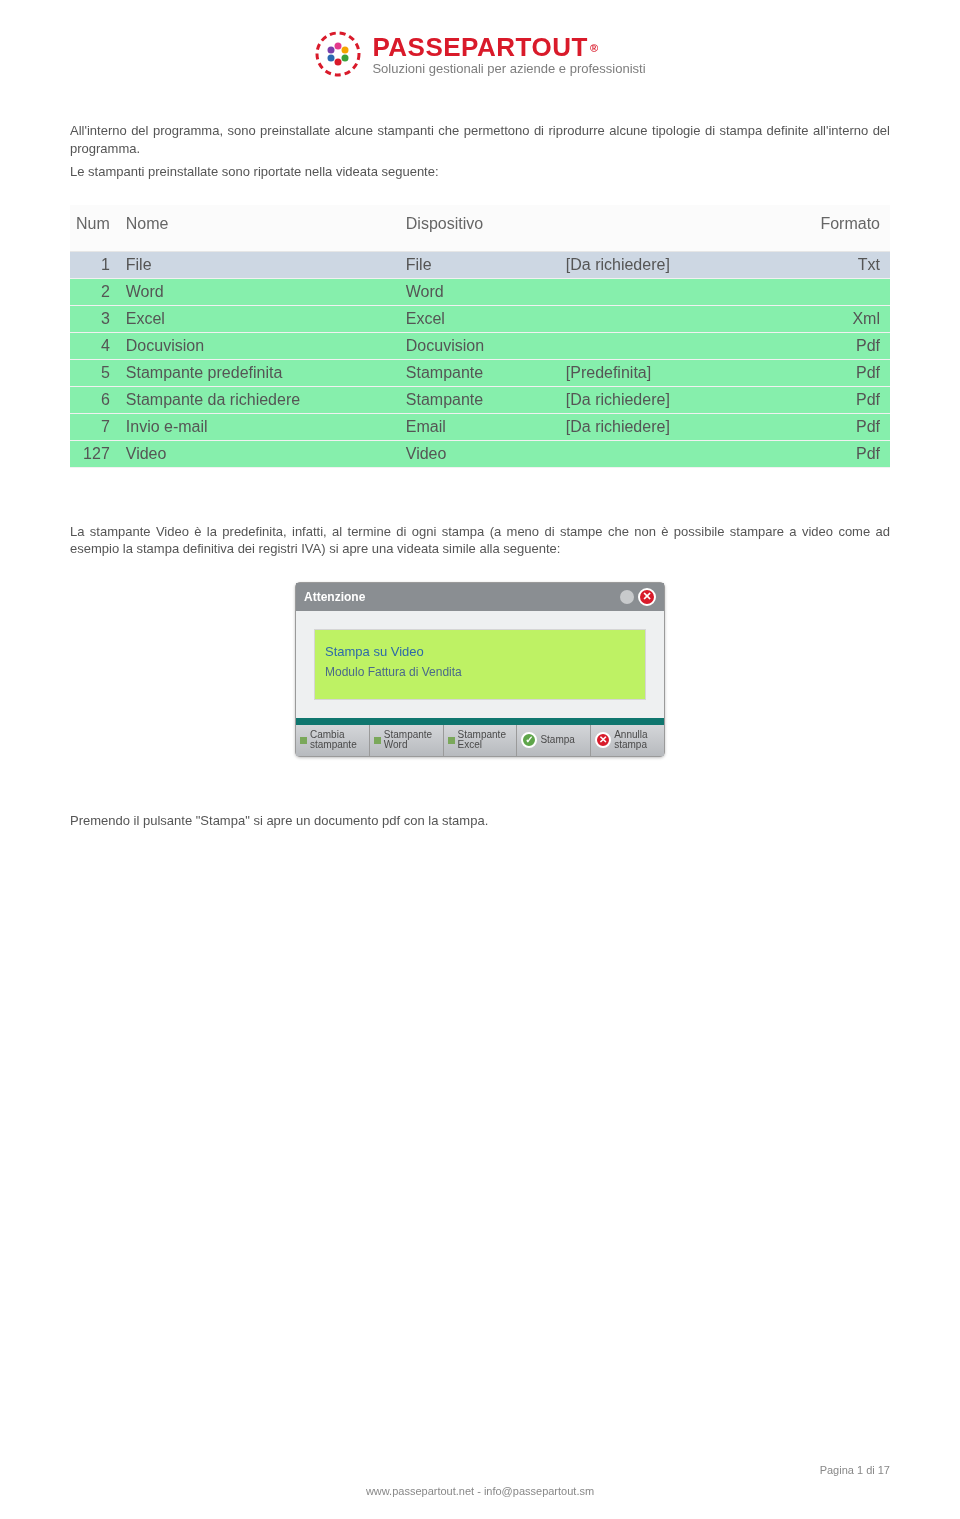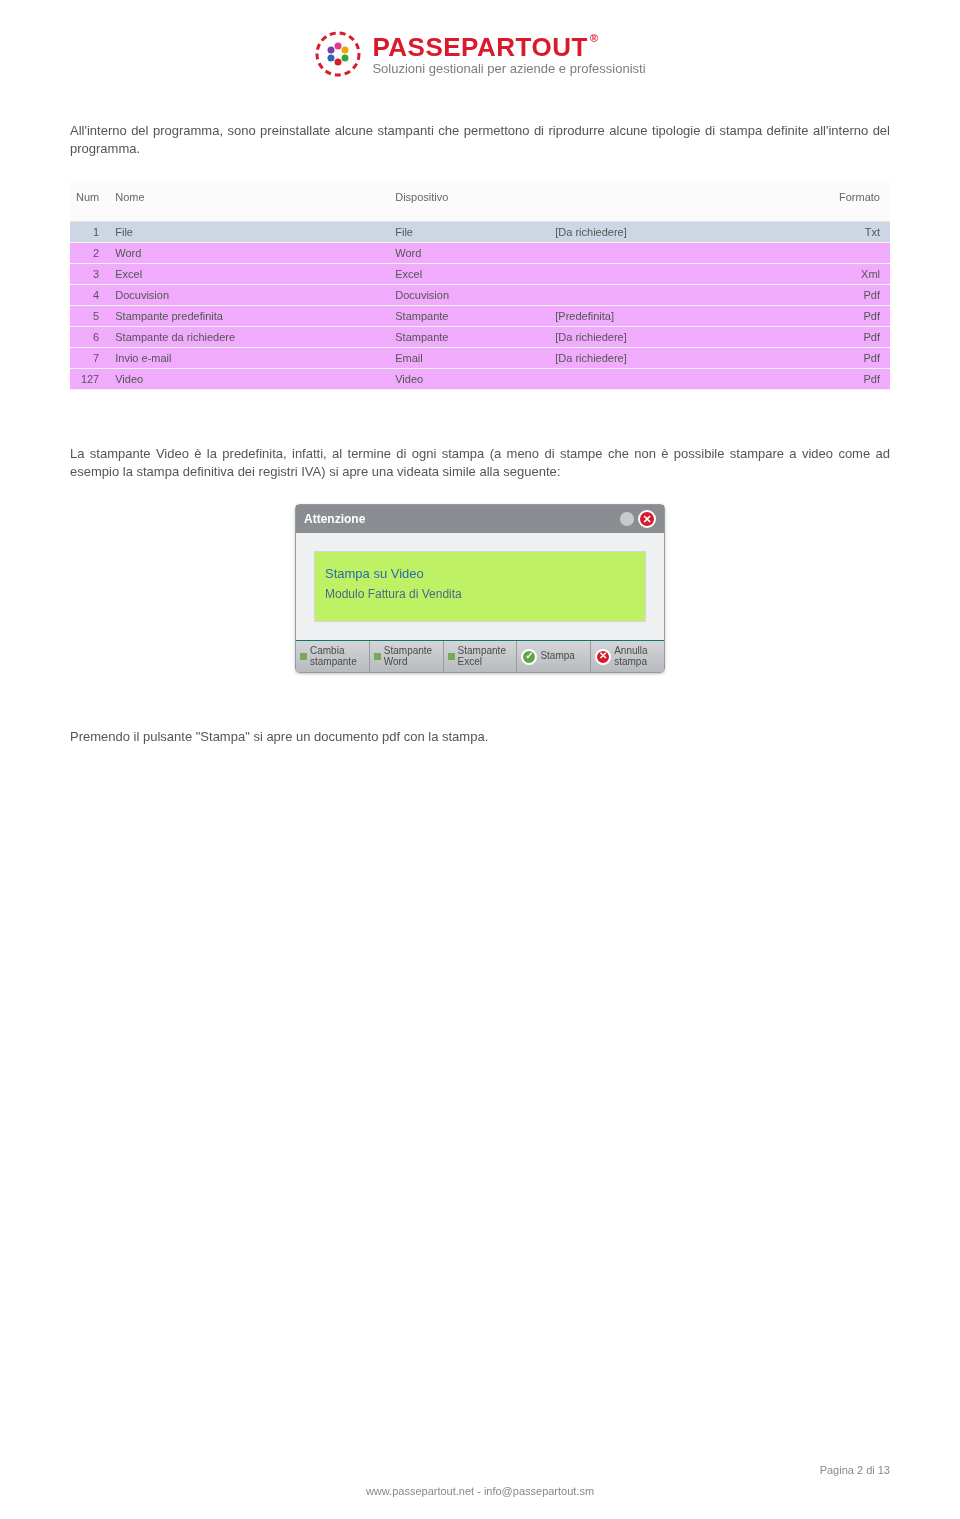--- a/index.html
+++ b/index.html
@@ -28,21 +28,21 @@
     width: 48px; height: 48px;
     position: relative;
   }
   .logo-text-wrap { text-align: left; }
   .brand-name {
     font-size: 26px;
     font-weight: 800;
     color: #d91a2a;
     letter-spacing: 0.5px;
     display: flex;
-    align-items: flex-start;
+    align-items: center;
   }
   .brand-reg { font-size: 11px; vertical-align: super; margin-left: 2px; }
   .brand-tagline {
     font-size: 13px;
     color: #7d7d7d;
     margin-top: -2px;
   }
   h1.title {
     font-size: 24px;
     font-weight: 700;
@@ -55,24 +55,24 @@
     line-height: 1.35;
     text-align: justify;
     margin-bottom: 6px;
   }
   .spacer-md { height: 18px; }
   .spacer-lg { height: 55px; }
 
   
   .ui-table {
     width: 100%;
-    font-size: 11px;
+    font-size: 16px;
     color: #555;
     border-collapse: collapse;
-    background: #f0abfc;
+    background: #86efac;
   }
   .ui-table thead th {
     text-align: left;
     font-weight: 400;
     padding: 10px 6px 18px 6px;
     border-bottom: 1px solid #e6e6e6;
     color: #666;
     background: #fbfbfb;
   }
   .ui-table th:last-child, .ui-table td:last-child { text-align: right; padding-right: 10px; }
@@ -124,21 +124,21 @@
     background: #bef264;
     margin: 18px;
     padding: 14px 22px 20px 10px;
     border: 1px solid #d5d5d5;
   }
   .dialog-line1 { color: #2e6aa8; font-weight: 500; margin-bottom: 6px; font-size: 13px; }
   .dialog-line2 { color: #4a6a8a; font-size: 12px; }
   .dialog-buttons {
     display: flex;
     background: #404040;
-    border-top: 1px solid #0f766e;
+    border-top: 7px solid #0f766e;
     justify-content: space-between;
   }
   .dbtn {
     flex: 1;
     padding: 5px 4px;
     border-right: 1px solid #9a9a9a;
     font-size: 10px;
     color: #4a4a4a;
     display: flex;
     align-items: center;
@@ -196,20 +196,21 @@
           <span>PASSEPARTOUT</span>
             <span class="brand-reg">®</span>
         </div>
         <div class="brand-tagline">Soluzioni gestionali per aziende e professionisti</div>
       </div>
     </div>
   </div>
 
 
   <p class="body">All'interno del programma, sono preinstallate alcune stampanti che permettono di riprodurre alcune tipologie di stampa definite all'interno del programma.</p>
+  <p class="body">Le stampanti preinstallate sono riportate nella videata seguente:</p>
 
   <div class="spacer-md"></div>
 
   <table class="ui-table">
     <thead>
       <tr>
         <th class="col-num">Num</th>
         <th class="col-nome">Nome</th>
         <th class="col-disp">Dispositivo</th>
         <th class="col-opt"></th>
@@ -316,17 +317,17 @@
           <span>Annulla stampa</span>
         </div>
     </div>
   </div>
 
   <div class="spacer-lg"></div>
 
   <p class="body">Premendo il pulsante "Stampa" si apre un documento pdf con la stampa.</p>
 
   <div class="footer">
-    <div class="page-num">Pagina 2 di 13</div>
+    <div class="page-num">Pagina 1 di 17</div>
     <div>www.passepartout.net - info@passepartout.sm</div>
   </div>
 
 </div>
 
 </body></html>

